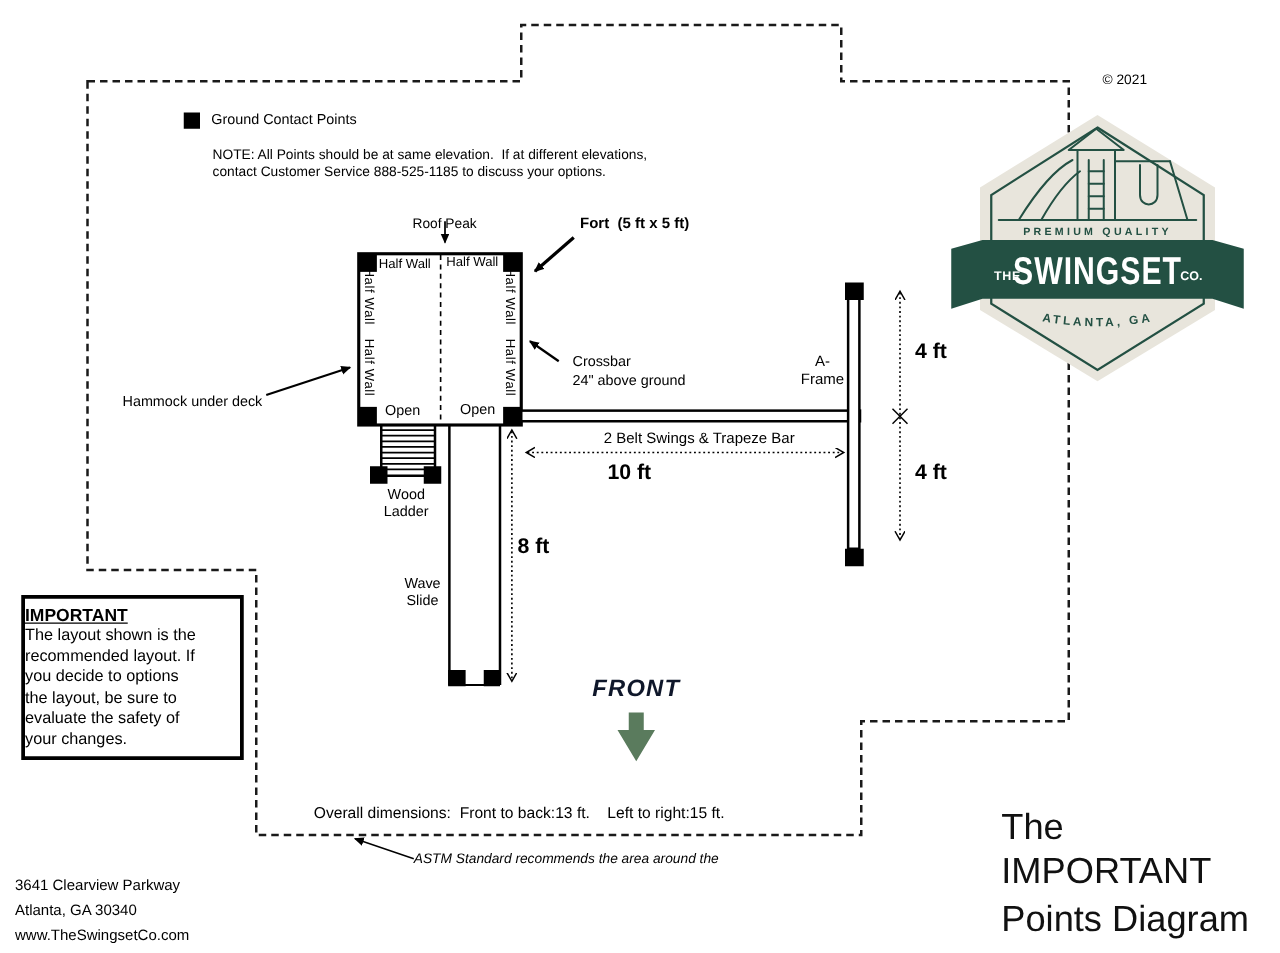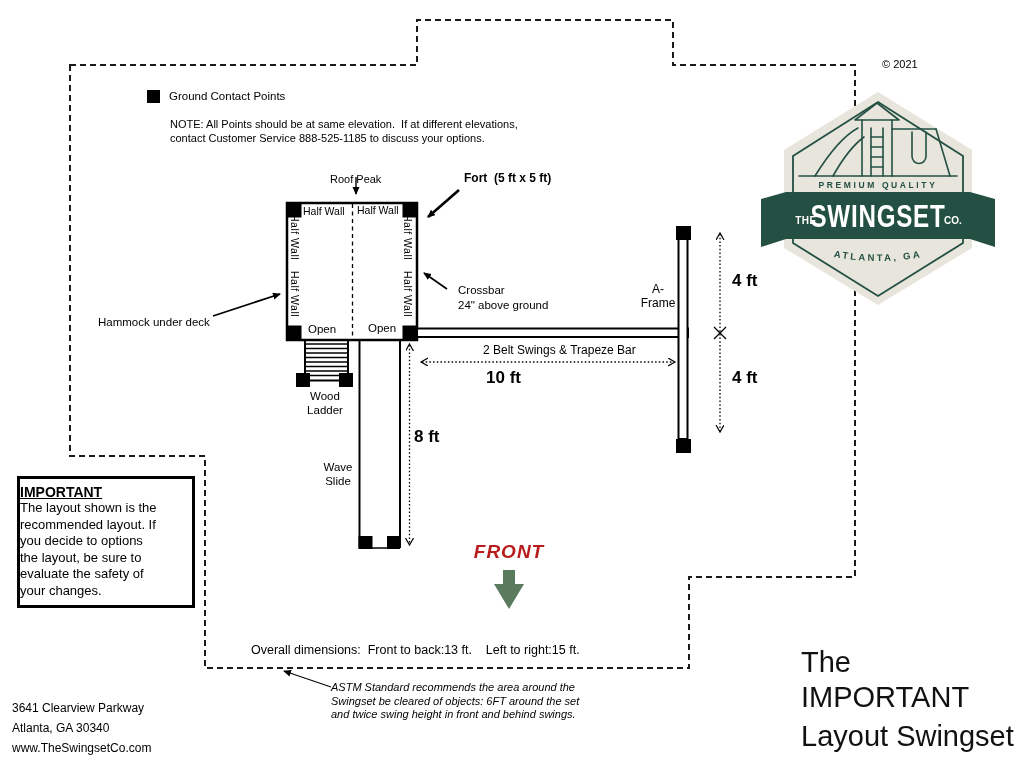--- a/index.html
+++ b/index.html
@@ -182,39 +182,37 @@
   <div class="lbl fs12 c" style="left:634px;top:282px;width:48px;">A-</div>
   <div class="lbl fs12 c" style="left:634px;top:296px;width:48px;">Frame</div>
   <div class="lbl dim" style="left:732px;top:271px;">4 ft</div>
   <div class="lbl dim" style="left:732px;top:368px;">4 ft</div>
 
   <div class="lbl fs115 c" style="left:299px;top:390px;width:52px;">Wood</div>
   <div class="lbl fs115 c" style="left:299px;top:404px;width:52px;">Ladder</div>
   <div class="lbl fs115 c" style="left:312px;top:461px;width:52px;">Wave</div>
   <div class="lbl fs115 c" style="left:312px;top:475px;width:52px;text-align:center;">Slide</div>
 
-  <div class="lbl front c" style="left:466px;top:541px;width:86px;color:#b91c1c;font-style:italic;">FRONT</div>
+  <div class="lbl front c" style="left:466px;top:541px;width:86px;color:#0f172a;font-style:italic;">FRONT</div>
 
   <div class="lbl fs125" style="left:251px;top:643px;">Overall dimensions:  Front to back:13 ft.    Left to right:15 ft.</div>
 
   <div class="lbl astm-line" style="left:331px;top:681px;">ASTM Standard recommends the area around the</div>
-  <div class="lbl astm-line" style="left:331px;top:694.5px;">Swingset be cleared of objects: 6FT around the set</div>
-  <div class="lbl astm-line" style="left:331px;top:708px;">and twice swing height in front and behind swings.</div>
 
   <div class="imp-box">
     <div class="imp-title">IMPORTANT</div>
     <div class="imp-line">The layout shown is the</div>
     <div class="imp-line">recommended layout.  If</div>
     <div class="imp-line">you decide to options</div>
     <div class="imp-line">the layout, be sure to</div>
     <div class="imp-line">evaluate the safety of</div>
     <div class="imp-line">your changes.</div>
   </div>
 
   <div class="lbl addr" style="left:12px;top:701px;">3641 Clearview Parkway</div>
   <div class="lbl addr" style="left:12px;top:721px;">Atlanta, GA 30340</div>
   <div class="lbl addr" style="left:12px;top:741px;">www.TheSwingsetCo.com</div>
 
   <div class="lbl title-line" style="left:801px;top:644px;">The</div>
   <div class="lbl title-line" style="left:801px;top:679px;">IMPORTANT</div>
-  <div class="lbl title-line" style="left:801px;top:718px;">Layout Swingset</div>
+  <div class="lbl title-line" style="left:801px;top:718px;">Points Diagram</div>
 
 </div>
 
 </body></html>

